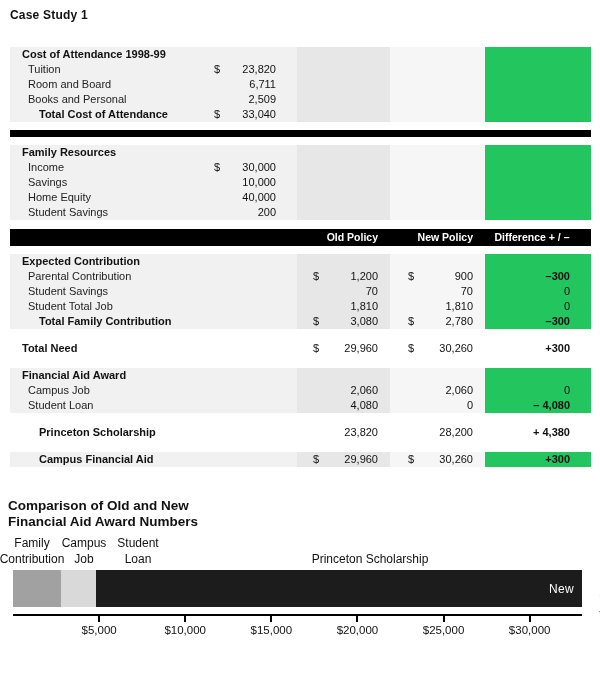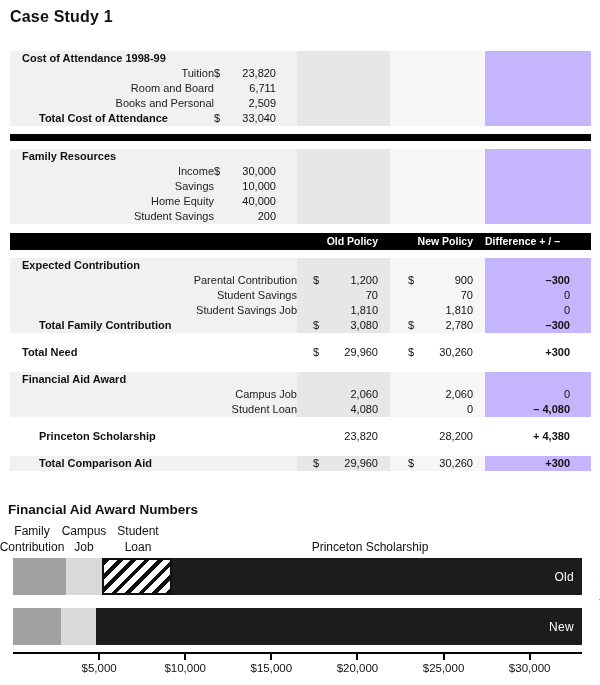--- a/index.html
+++ b/index.html
@@ -4,48 +4,48 @@
 <style>
   html,body{margin:0;padding:0;background:#fff;}
   body{
     width:600px;height:685px;overflow:hidden;
     font-family:"Liberation Sans","DejaVu Sans",sans-serif;
     color:#111;
     -webkit-font-smoothing:antialiased;
   }
   
   .page-title{
-    font-size:16px;font-weight:bold;letter-spacing:.2px;
+    font-size:12px;font-weight:bold;letter-spacing:.2px;
     margin:8px 0 0 10px;
   }
   
   .fin-table{width:581px;margin:20px 0 0 10px;}
   .sec{padding:5px 0 5px 0;margin-bottom:2px;}
   .sec.white .c{background:#fff !important;}
   .row{display:flex;height:15px;line-height:15px;font-size:11px;}
   .c{box-sizing:border-box;}
   .c-label{flex:0 0 287px;display:flex;background:#f1f1f1;}
   .c-old {flex:0 0 93px;background:#e7e7e7;display:flex;justify-content:space-between;padding:0 12px 0 16px;}
   .c-new {flex:0 0 95px;background:#f6f6f6;display:flex;justify-content:space-between;padding:0 12px 0 18px;}
-  .c-diff{flex:0 0 106px;background:#c4b5fd;text-align:right;padding:0 21px 0 0;font-weight:bold;}
+  .c-diff{flex:0 0 106px;background:#22c55e;text-align:right;padding:0 21px 0 0;font-weight:bold;}
   .c-diff.plain{font-weight:normal;}
   .lbl{flex:1;}
   .s-header .lbl{font-weight:bold;padding-left:12px;}
-  .s-item   .lbl{padding-left:18px;color:#222;text-align:right;}
+  .s-item   .lbl{padding-left:18px;color:#222;}
   .s-subtotal .lbl{font-weight:bold;padding-left:29px;}
   .money{flex:0 0 62px;margin-right:21px;display:flex;justify-content:space-between;}
   .divider{height:7px;background:#000;margin:3px 0;}
   .colheader{
     height:17px;line-height:17px;background:#000;color:#fff;
     display:flex;font-size:10.5px;font-weight:bold;margin:4px 0 3px 0;
   }
   .colheader .sp{flex:0 0 287px;}
   .ch-old {flex:0 0 93px;text-align:right;box-sizing:border-box;padding-right:12px;}
   .ch-new {flex:0 0 95px;text-align:right;box-sizing:border-box;padding-right:12px;}
-  .ch-diff{flex:0 0 106px;text-align:left;box-sizing:border-box;padding-right:12px;}
+  .ch-diff{flex:0 0 106px;text-align:center;box-sizing:border-box;padding-right:12px;}
   
   .chart{margin:26px 0 0 0;position:relative;}
   .chart-title{font-size:13.5px;font-weight:bold;line-height:16px;margin-left:8px;}
   .cat-labels{position:relative;height:36px;font-size:12px;line-height:16px;margin-top:4px;}
   .cat-label{position:absolute;bottom:3px;transform:translateX(-50%);text-align:center;white-space:pre-line;color:#111;}
   .bars{position:relative;width:569px;margin-left:13px;}
   .bar{position:relative;height:37px;display:flex;}
   .bar + .bar{margin-top:13px;}
   .seg{height:100%;}
   .seg-hatch{
@@ -227,21 +227,21 @@
           <span>70</span>
         </div>
         <div class="c c-new">
           <span></span>
           <span>70</span>
         </div>
         <div class="c c-diff plain">0</div>
       </div>
       <div class="row s-item">
         <div class="c c-label">
-          <span class="lbl">Student Savings Job</span>
+          <span class="lbl">Student Total Job</span>
         </div>
         <div class="c c-old">
           <span></span>
           <span>1,810</span>
         </div>
         <div class="c c-new">
           <span></span>
           <span>1,810</span>
         </div>
         <div class="c c-diff plain">0</div>
@@ -327,57 +327,51 @@
         <div class="c c-new">
           <span></span>
           <span>28,200</span>
         </div>
         <div class="c c-diff">+ 4,380</div>
       </div>
     </div>
     <div class="sec">
       <div class="row s-subtotal">
         <div class="c c-label">
-          <span class="lbl">Total Comparison Aid</span>
+          <span class="lbl">Campus Financial Aid</span>
         </div>
         <div class="c c-old">
           <span>$</span>
           <span>29,960</span>
         </div>
         <div class="c c-new">
           <span>$</span>
           <span>30,260</span>
         </div>
         <div class="c c-diff">+300</div>
       </div>
     </div>
   </div>
 
 <div class="chart">
   <div class="chart-title">
+    <div>Comparison of Old and New</div>
     <div>Financial Aid Award Numbers</div>
   </div>
   <div class="cat-labels">
       <span class="cat-label" style="left: 32px;">Family
 Contribution</span>
       <span class="cat-label" style="left: 84px;">Campus
 Job</span>
       <span class="cat-label" style="left: 138px; margin-top: 32px;">Student
 Loan</span>
       <span class="cat-label" style="left: 370px;">Princeton Scholarship</span>
     </div>
   <div class="bars">
     <span class="total-rot">$33,040</span>
-  <div class="bar">
-        <div class="seg" style="width: 53.0424px; background: rgb(161, 161, 161);"></div>
-        <div class="seg" style="width: 35.4764px; background: rgb(217, 217, 217);"></div>
-        <div class="seg seg-hatch" style="width: 70.2639px;"></div>
-        <div class="seg" style="width: 410.217px; background: rgb(28, 28, 28);"></div>
-        <span class="bar-name">Old</span>
-      </div>
       <div class="bar">
         <div class="seg" style="width: 47.8759px; background: rgb(161, 161, 161);"></div>
         <div class="seg" style="width: 35.4764px; background: rgb(217, 217, 217);"></div>
         <div class="seg" style="width: 485.648px; background: rgb(28, 28, 28);"></div>
         <span class="bar-name">New</span>
       </div>
     </div>
   <div class="axis">
     <div class="axis-line"></div>
   <div class="tick" style="left: 85.1077px;"></div>

